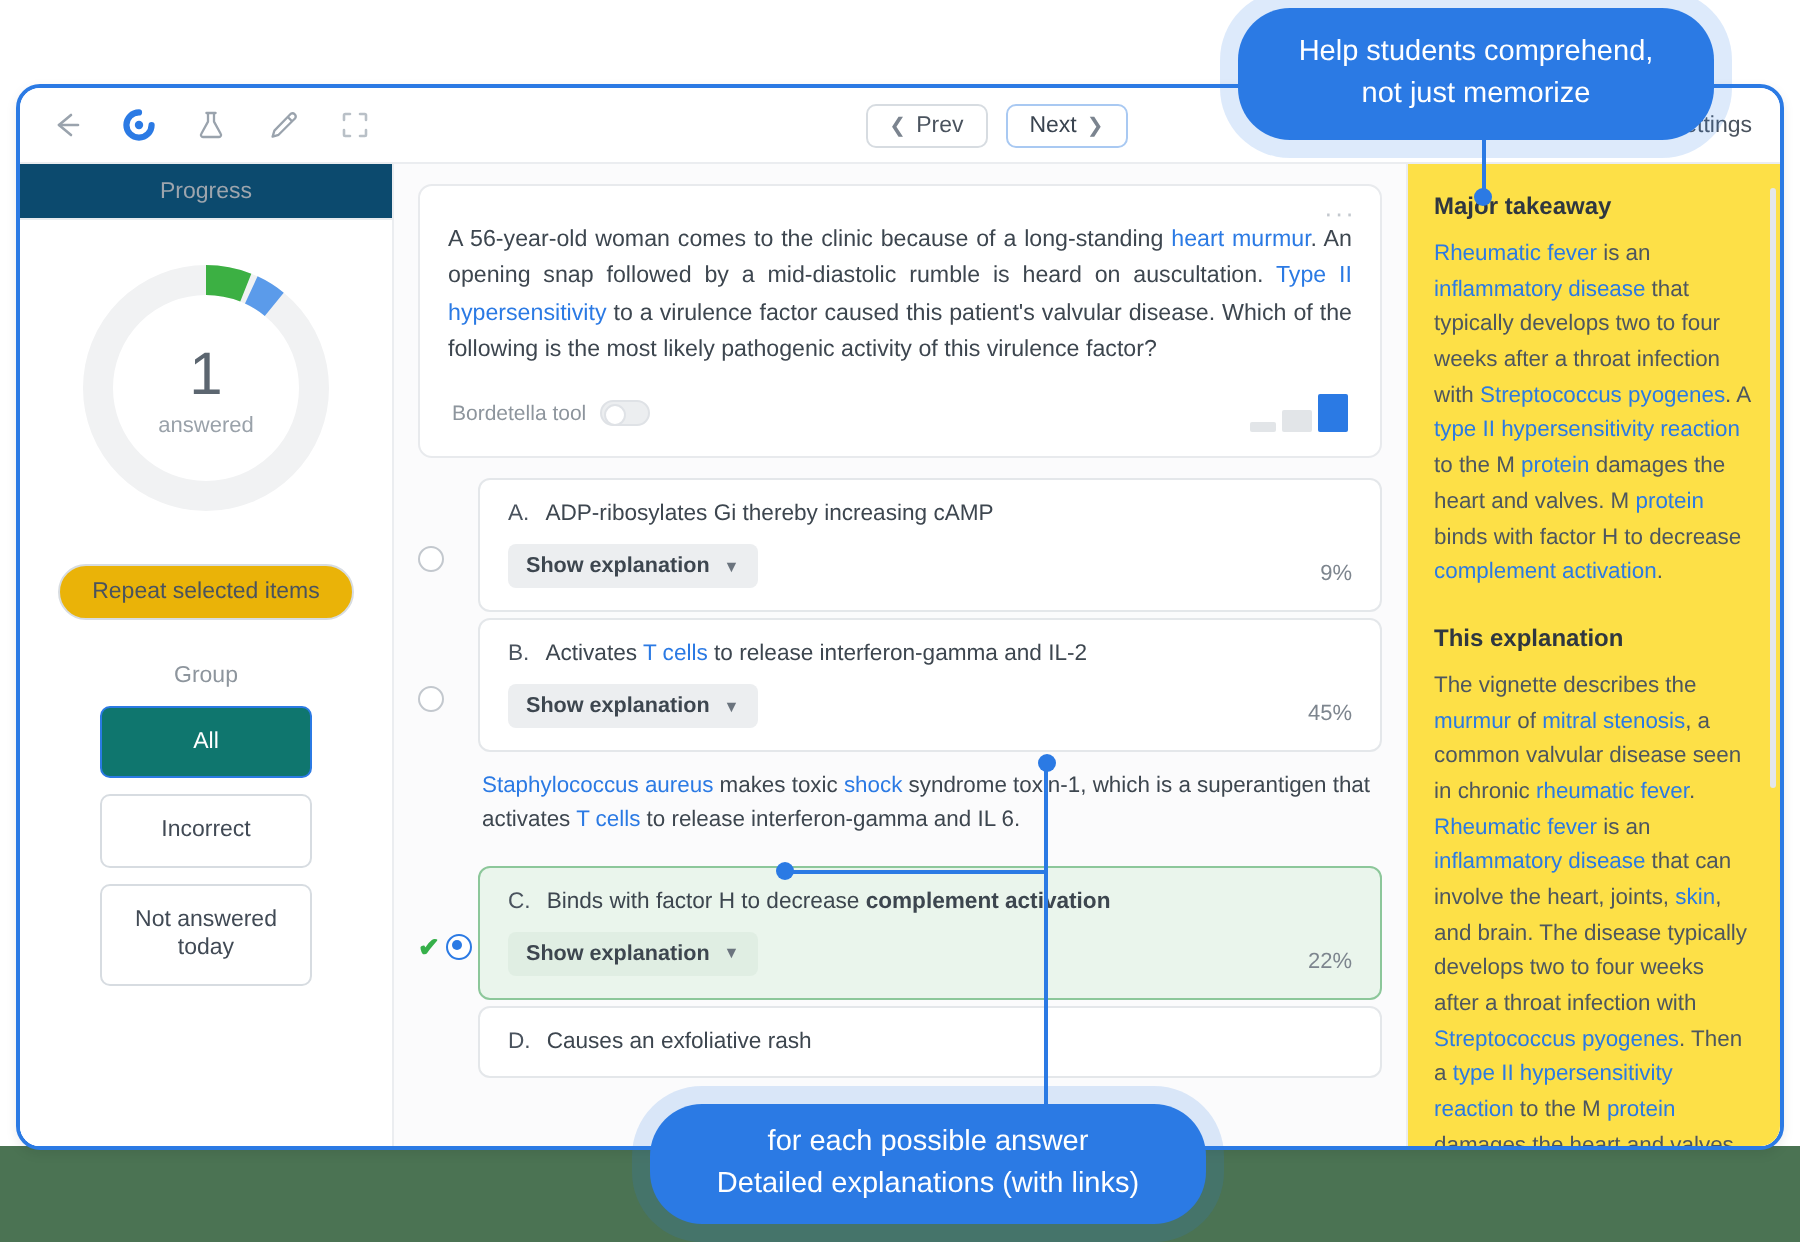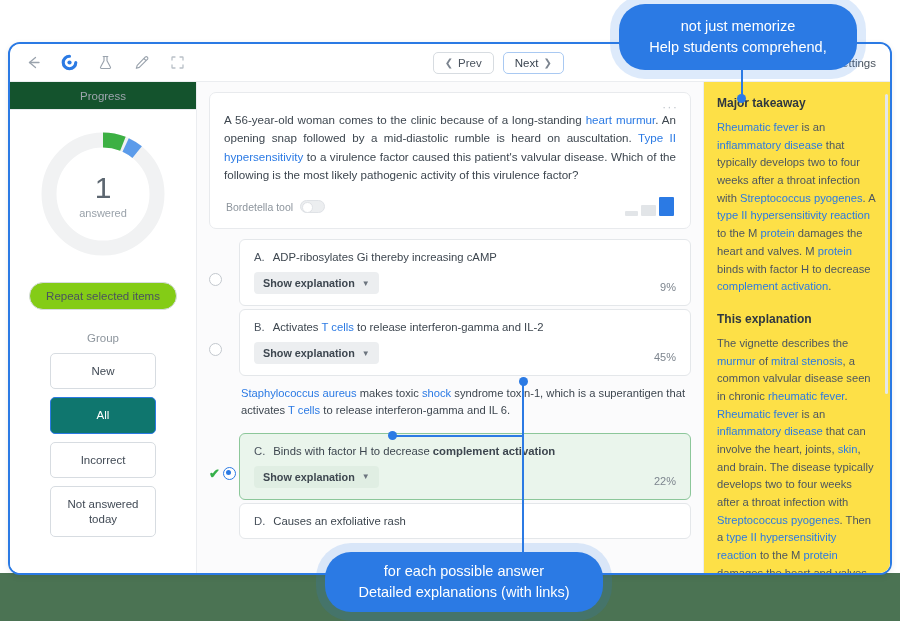--- a/index.html
+++ b/index.html
@@ -61,33 +61,33 @@
 
   
   .body-row { display: flex; height: 493px; background: #ffffff; }
 
   
   .col-left {
     width: 187px; border-right: 1px solid #ebedf0; background: #fff;
     display: flex; flex-direction: column; align-items: center;
   }
   .panel-head {
-    width: 100%; height: 28px; background: #14532d; border-bottom: 1px solid #e9ebee;
+    width: 100%; height: 28px; background: #0c4a6e; border-bottom: 1px solid #e9ebee;
     display: flex; align-items: center; justify-content: center;
     font-size: 11.5px; color: #9ea5ad;
   }
   .donut-wrap { position: relative; width: 132px; height: 132px; margin-top: 18px; }
   .donut-center {
     position: absolute; inset: 0; display: flex; flex-direction: column;
     align-items: center; justify-content: center; padding-top: 4px;
   }
   .donut-num { font-size: 30px; color: #5c6670; font-weight: 400; line-height: 1; }
   .donut-sub { font-size: 11px; color: #9aa2aa; margin-top: 4px; }
   .repeat-btn {
-    margin-top: 22px; border: 1px solid #d7dce1; border-radius: 16px; background: #84cc16;
+    margin-top: 22px; border: 1px solid #d7dce1; border-radius: 16px; background: #eab308;
     font-size: 11.5px; color: #4a535e; padding: 7px 16px; cursor: pointer;
   }
   .group-label { margin-top: 22px; font-size: 11.5px; color: #8d959d; }
   .group-list { margin-top: 9px; display: flex; flex-direction: column; gap: 8px; width: 106px; }
   .group-btn {
     border: 1px solid #d7dce1; border-radius: 5px; background: #fff;
     font-size: 11.5px; color: #414a55; padding: 10px 4px; text-align: center;
     line-height: 1.25; cursor: pointer;
   }
   .group-btn.active { background: #0f766e; border-color: #2b7ae4; color: #fff; }
@@ -265,21 +265,20 @@
           <div class="donut-center">
             <div class="donut-num">1</div>
             <div class="donut-sub">answered</div>
           </div>
         </div>
 
         <div class="repeat-btn">Repeat selected items</div>
 
         <div class="group-label">Group</div>
         <div class="group-list" id="group-list">
-            <div class="group-btn">New</div>
             <div class="group-btn active">All</div>
             <div class="group-btn">Incorrect</div>
             <div class="group-btn">Not answered today</div>
           </div>
       </div>
 
       <div class="col-center">
 
         <div class="q-card">
           <div class="dots">···</div>
@@ -366,22 +365,22 @@
         <div class="rt-scroll"></div>
       </div>
 
     </div>
   </div>
 
   <div class="conn" style="left:741px; top:66px; width:2px; height:33px;"></div>
   <div class="dot" style="left:737px; top:94px;"></div>
   <div class="callout" id="callout-top">
     <div>
+      <div>Help students comprehend,</div>
       <div>not just memorize</div>
-      <div>Help students comprehend,</div>
     </div>
   </div>
 
   <div class="conn" style="left:522px; top:381px; width:2px; height:175px;"></div>
   <div class="conn" style="left:392px; top:435px; width:132px; height:2px;"></div>
   <div class="dot" style="left:519px; top:377px;"></div>
   <div class="dot" style="left:388px; top:431px;"></div>
   <div class="callout" id="callout-bottom">
     <div>
       <div>for each possible answer</div>

